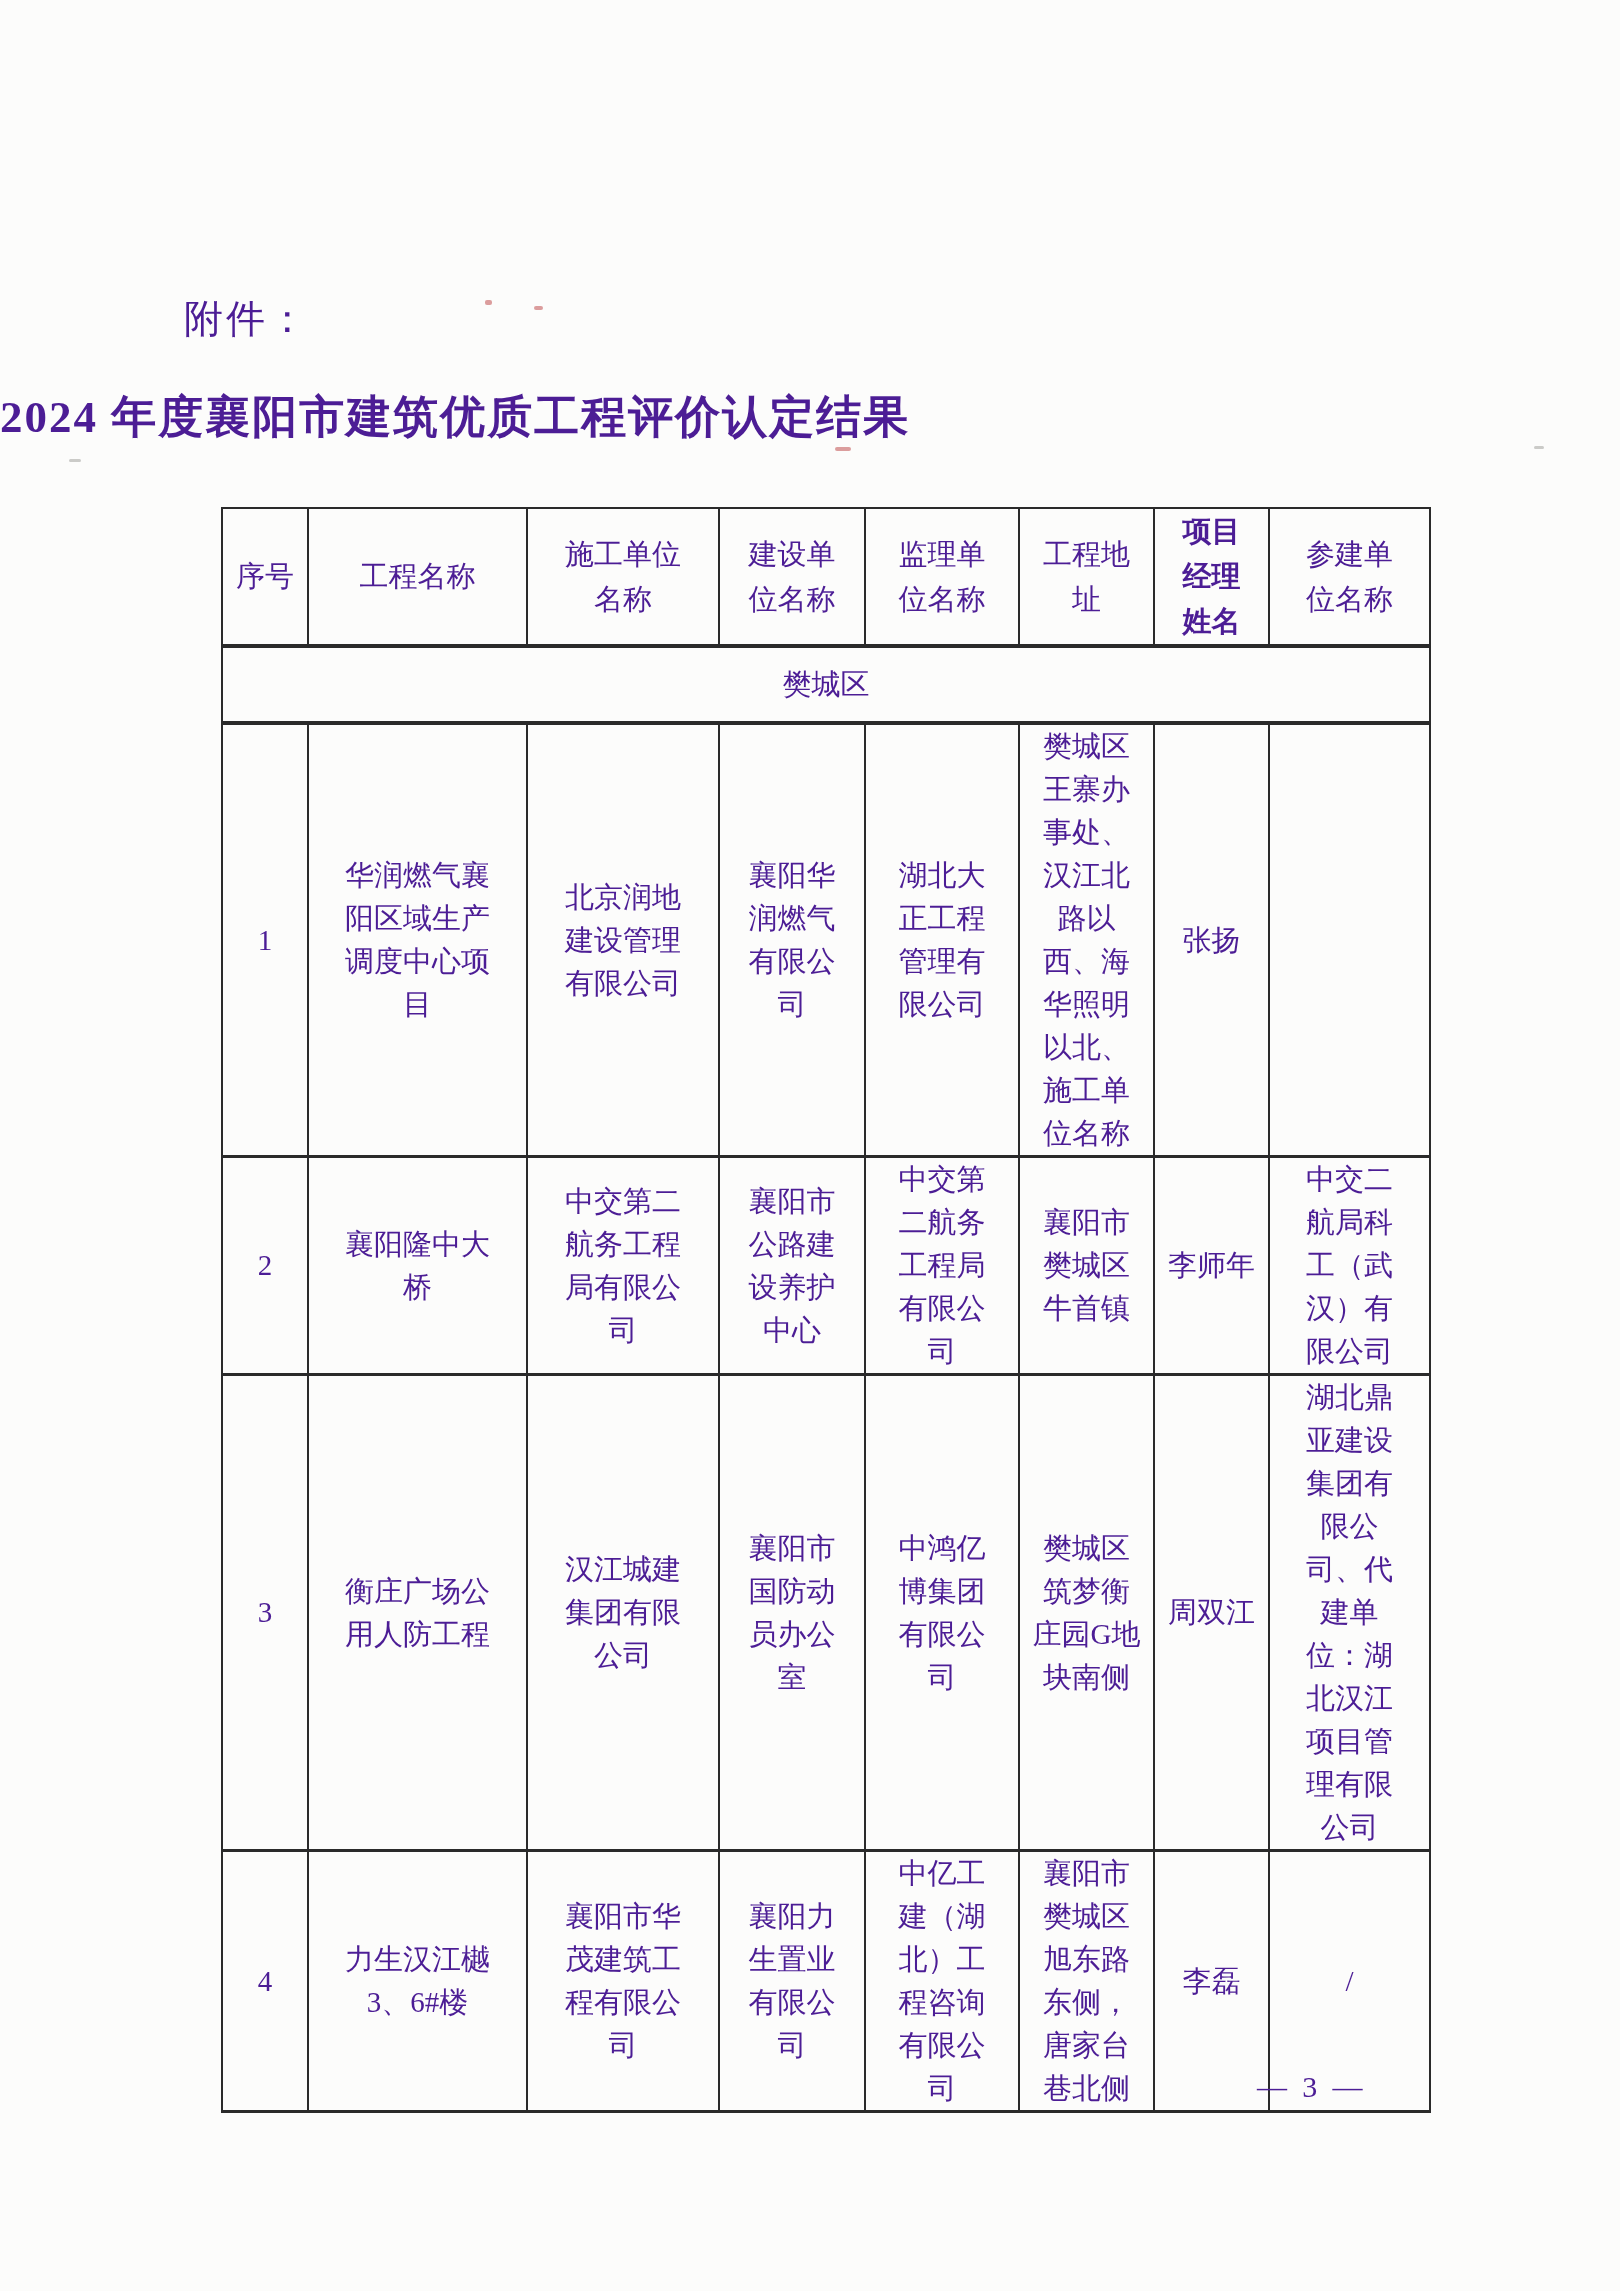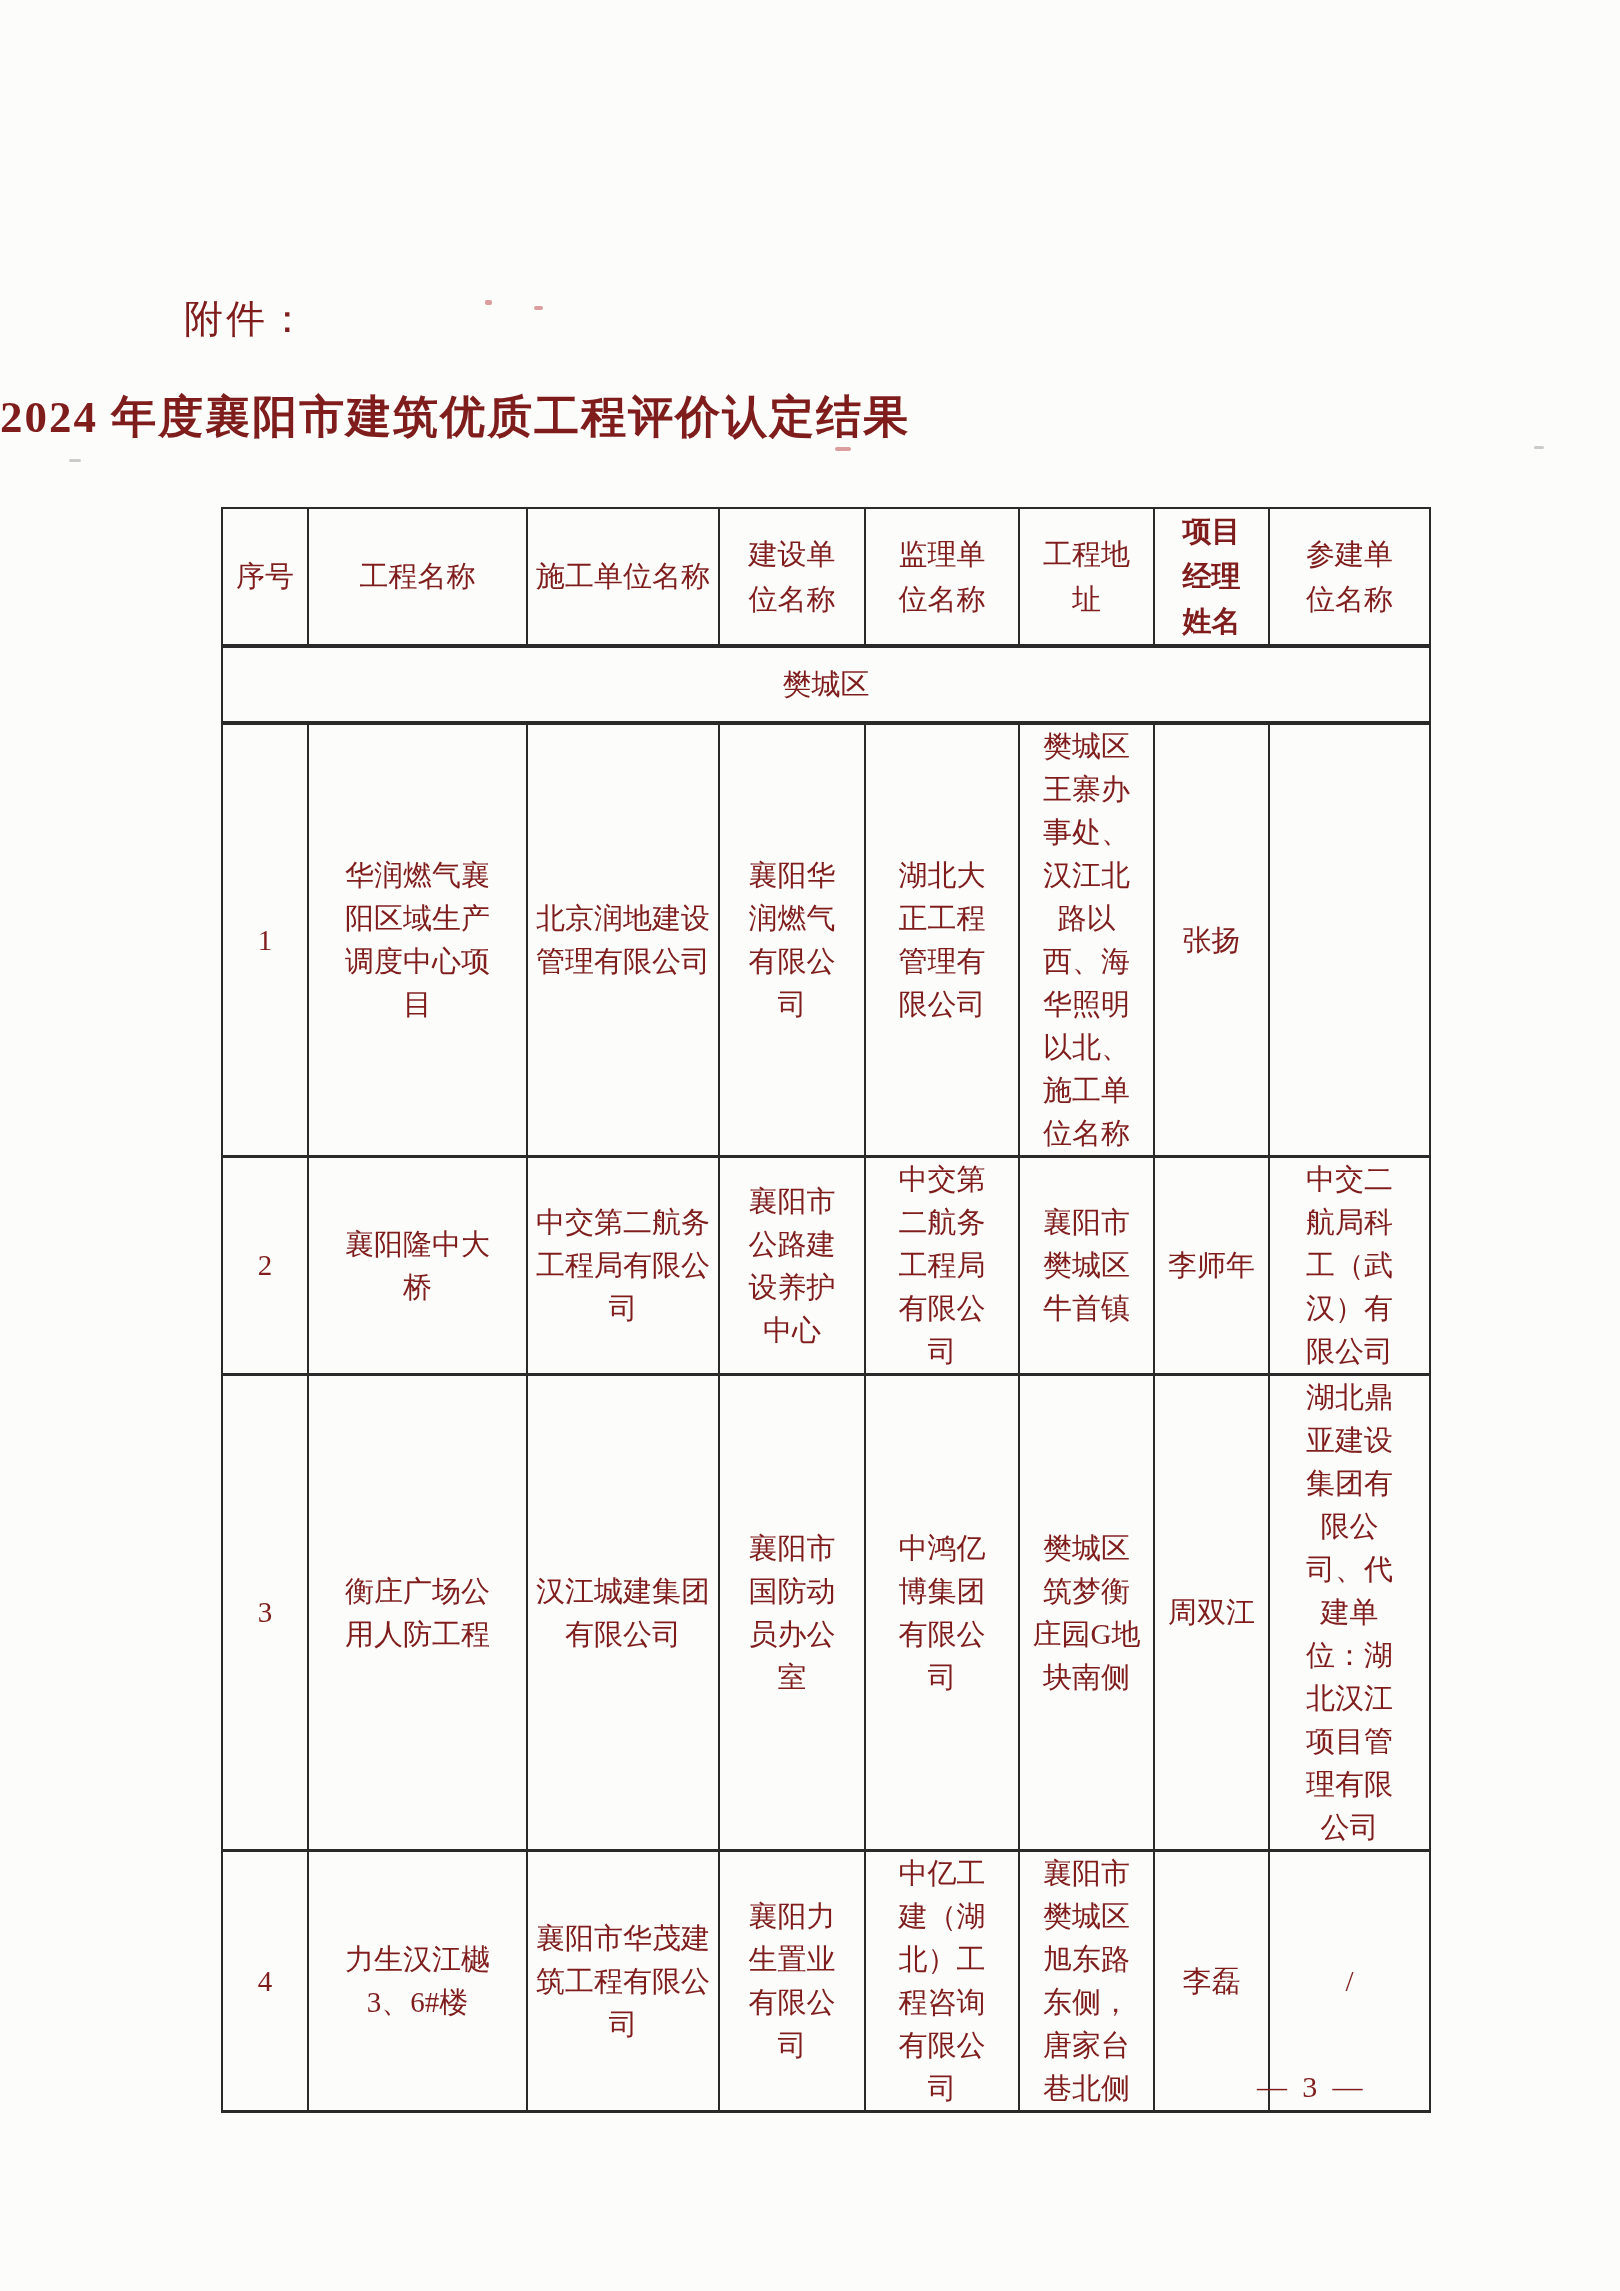--- a/index.html
+++ b/index.html
@@ -2,21 +2,21 @@
 <html><head>
 <meta charset="utf-8">
 <style>
   html,body{margin:0;padding:0;background:#ffffff;}
   .page{
     position:relative;
     width:1620px;
     height:2292px;
     background:#fcfcfb;
     font-family:"Liberation Serif","DejaVu Serif",serif;
-    color:#7f1d1d;
+    color:#4c1d95;
     overflow:hidden;
   }
   .attachment{
     position:absolute;
     left:184px;
     top:292px;
     font-size:39px;
     letter-spacing:2.9px;
     font-weight:500;
   }
@@ -55,21 +55,21 @@
   .header-row th{border-bottom-width:4.9px;line-height:45px;}
   .section-row{height:77px;}
   .section-row td{border-bottom-width:4.9px;padding:0;}
   .data-row td{border-bottom-width:3.9px;}
   .row-1{height:386px;}
   .row-2{height:211px;}
   .row-3{height:436px;}
   .row-4{height:250px;}
   
   .results th:nth-child(2), .results .data-row td:nth-child(2){padding:0 22.5px;}
-  .results th:nth-child(3), .results .data-row td:nth-child(3){padding:0 3px;}
+  .results th:nth-child(3), .results .data-row td:nth-child(3){padding:0 24px;}
   .results th:nth-child(4), .results .data-row td:nth-child(4){padding:0 15.7px;}
   .results th:nth-child(5), .results .data-row td:nth-child(5){padding:0 19.6px;}
   .results th:nth-child(6), .results .data-row td:nth-child(6){padding:0 9.8px;}
   .results th:nth-child(7), .results .data-row td:nth-child(7){padding:0 9.8px;}
   .results th:nth-child(8), .results .data-row td:nth-child(8){padding:0 22.5px;}
   .th-inner{display:inline-block;}
   .narrow .th-inner{max-width:65px;font-weight:bold;}
   .page-number{
     position:absolute;
     left:1257px;

